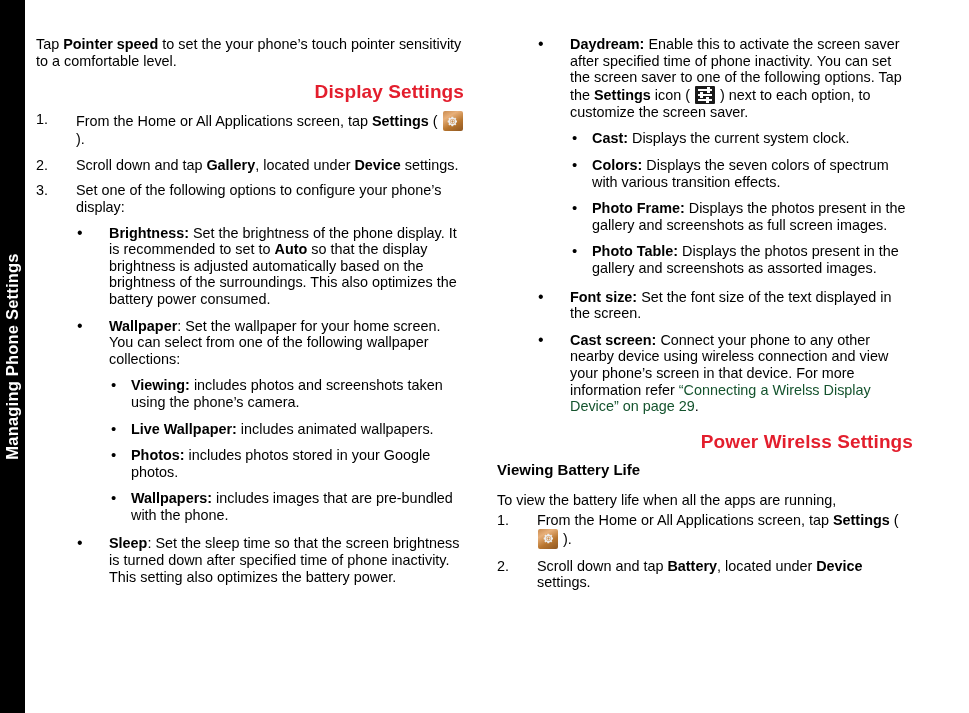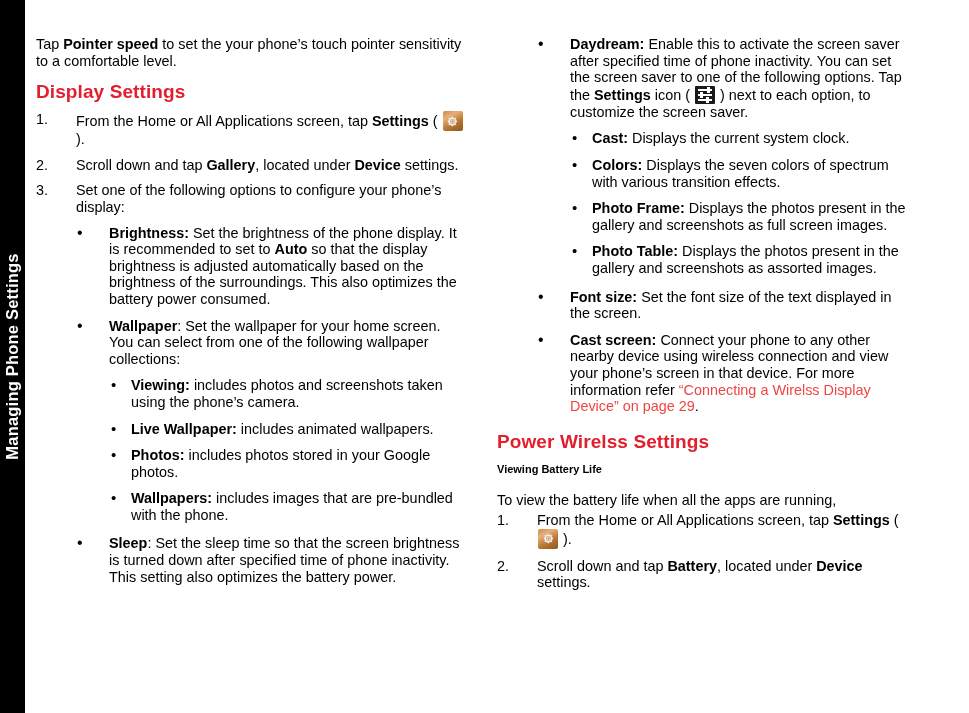--- a/index.html
+++ b/index.html
@@ -85,25 +85,26 @@
   .para.tight { margin-bottom: 4px; }
 
   h2.section-head {
     color: #E31E2D;
     font-family: "Liberation Sans Narrow", "Liberation Sans", sans-serif;
     font-weight: bold;
     font-size: 19px;
     line-height: 21px;
     margin: 16px 0 9px 0;
     letter-spacing: 0.1px;
+    text-align: right;
   }
   h2.section-head.first { margin-top: 12px; }
 
   h3.sub-head {
-    font-size: 11px;
+    font-size: 15px;
     font-weight: bold;
     line-height: 17px;
     margin: 4px 0 14px 0;
   }
 
   
   ol.steps {
     list-style: none;
     margin: 0;
     padding: 0;
@@ -160,21 +161,21 @@
   ul.bul2 > li > .dot {
     position: absolute;
     left: 2px;
     top: -1px;
     font-size: 15px;
     line-height: 17px;
   }
   ul.bul2 > li:last-child { margin-bottom: 0; }
 
   b, .b { font-weight: bold; }
-  .xref { color: #ef4444; }
+  .xref { color: #14532d; }
 
   
   .icon-gear {
     display: inline-block;
     width: 20px;
     height: 20px;
     vertical-align: -5px;
     margin: 0 1px;
     border-radius: 2px;
     background: linear-gradient(150deg, #c98a4e 0%, #e8b07a 28%, #b9762f 62%, #8e5722 100%);

